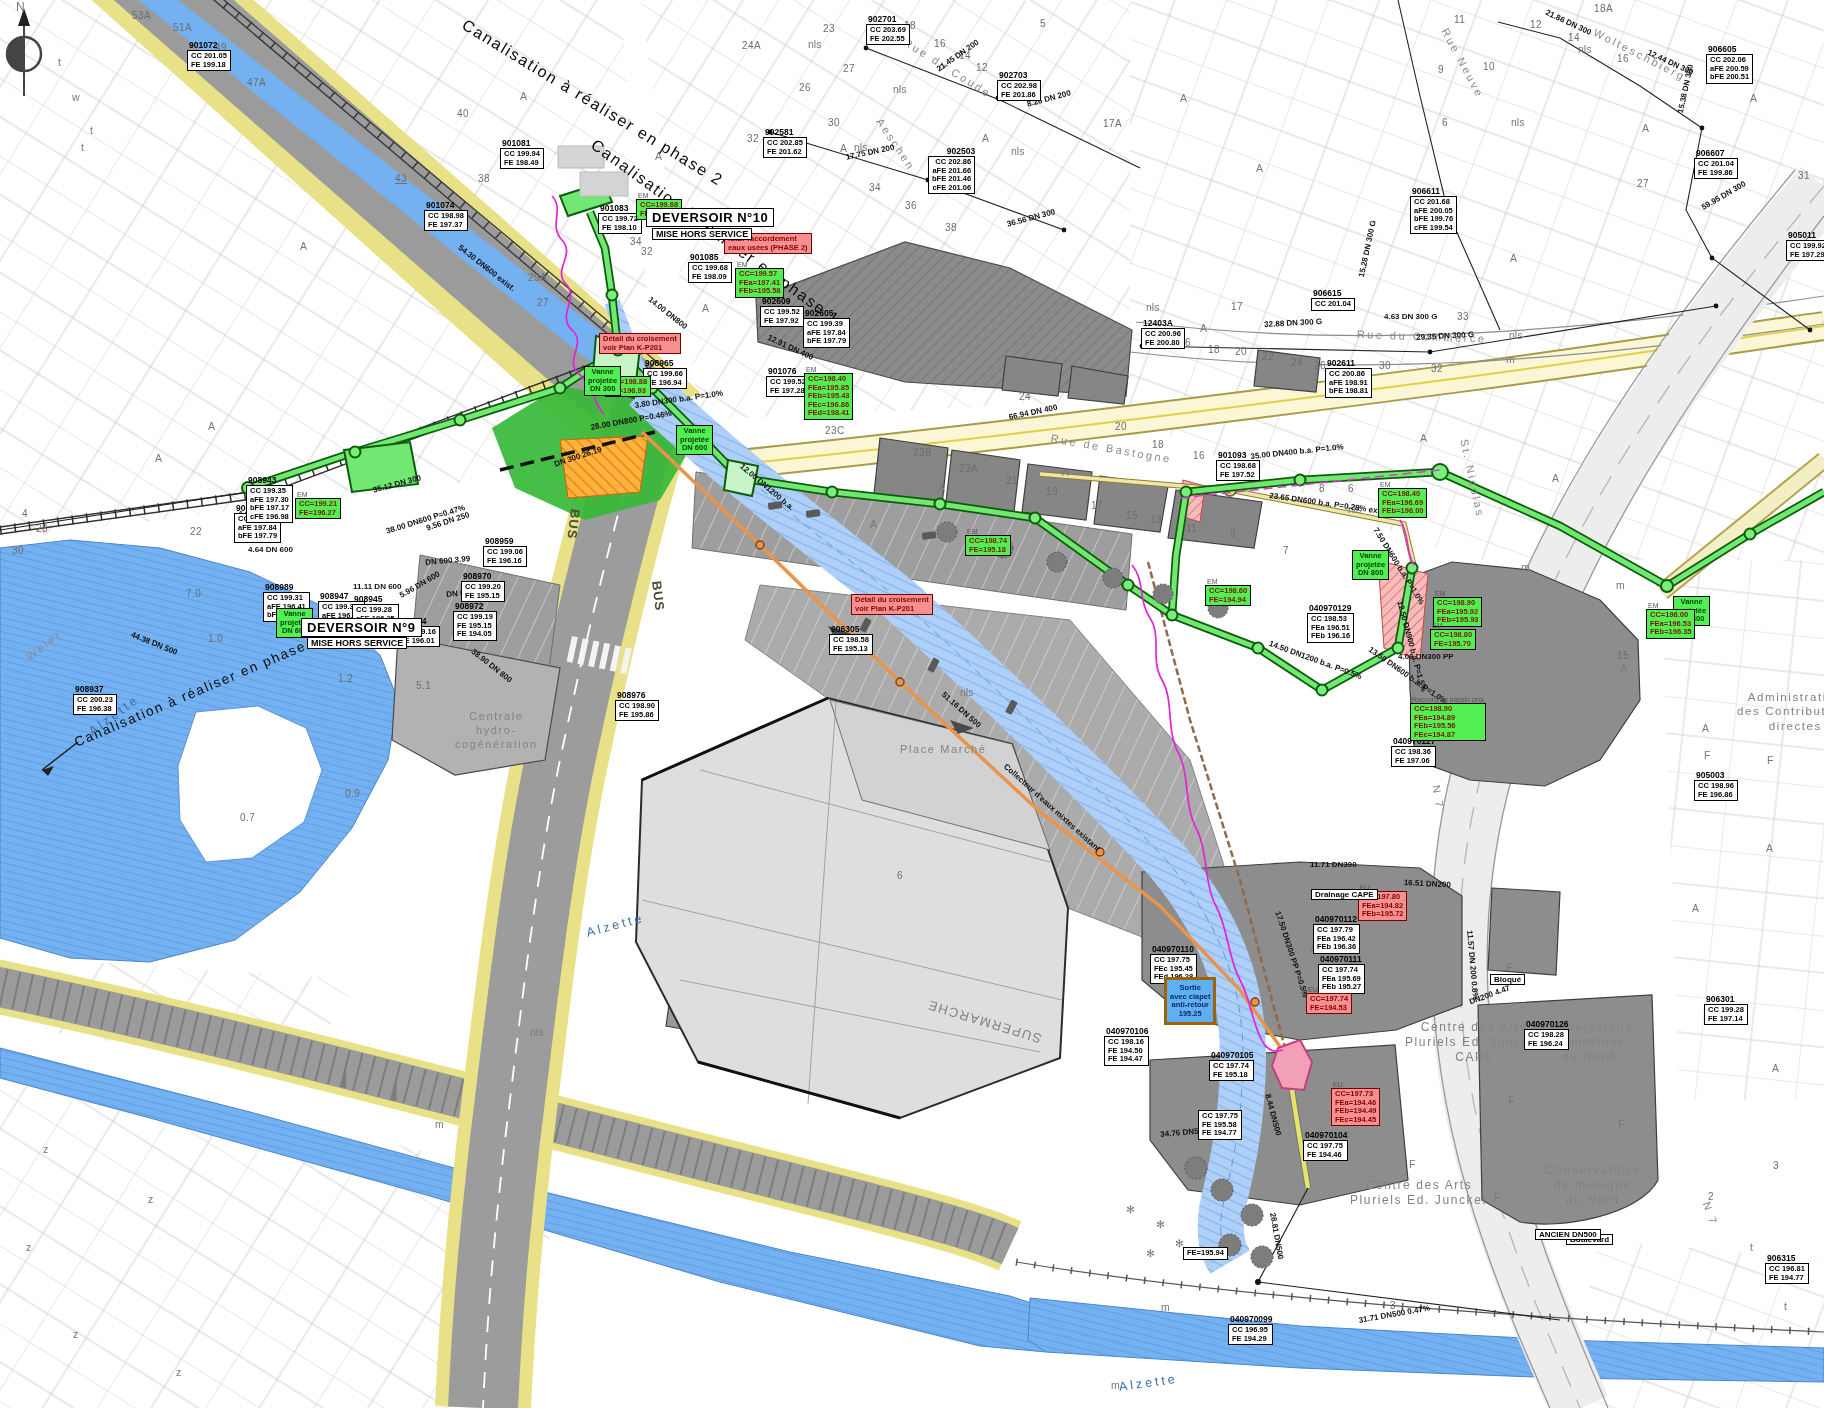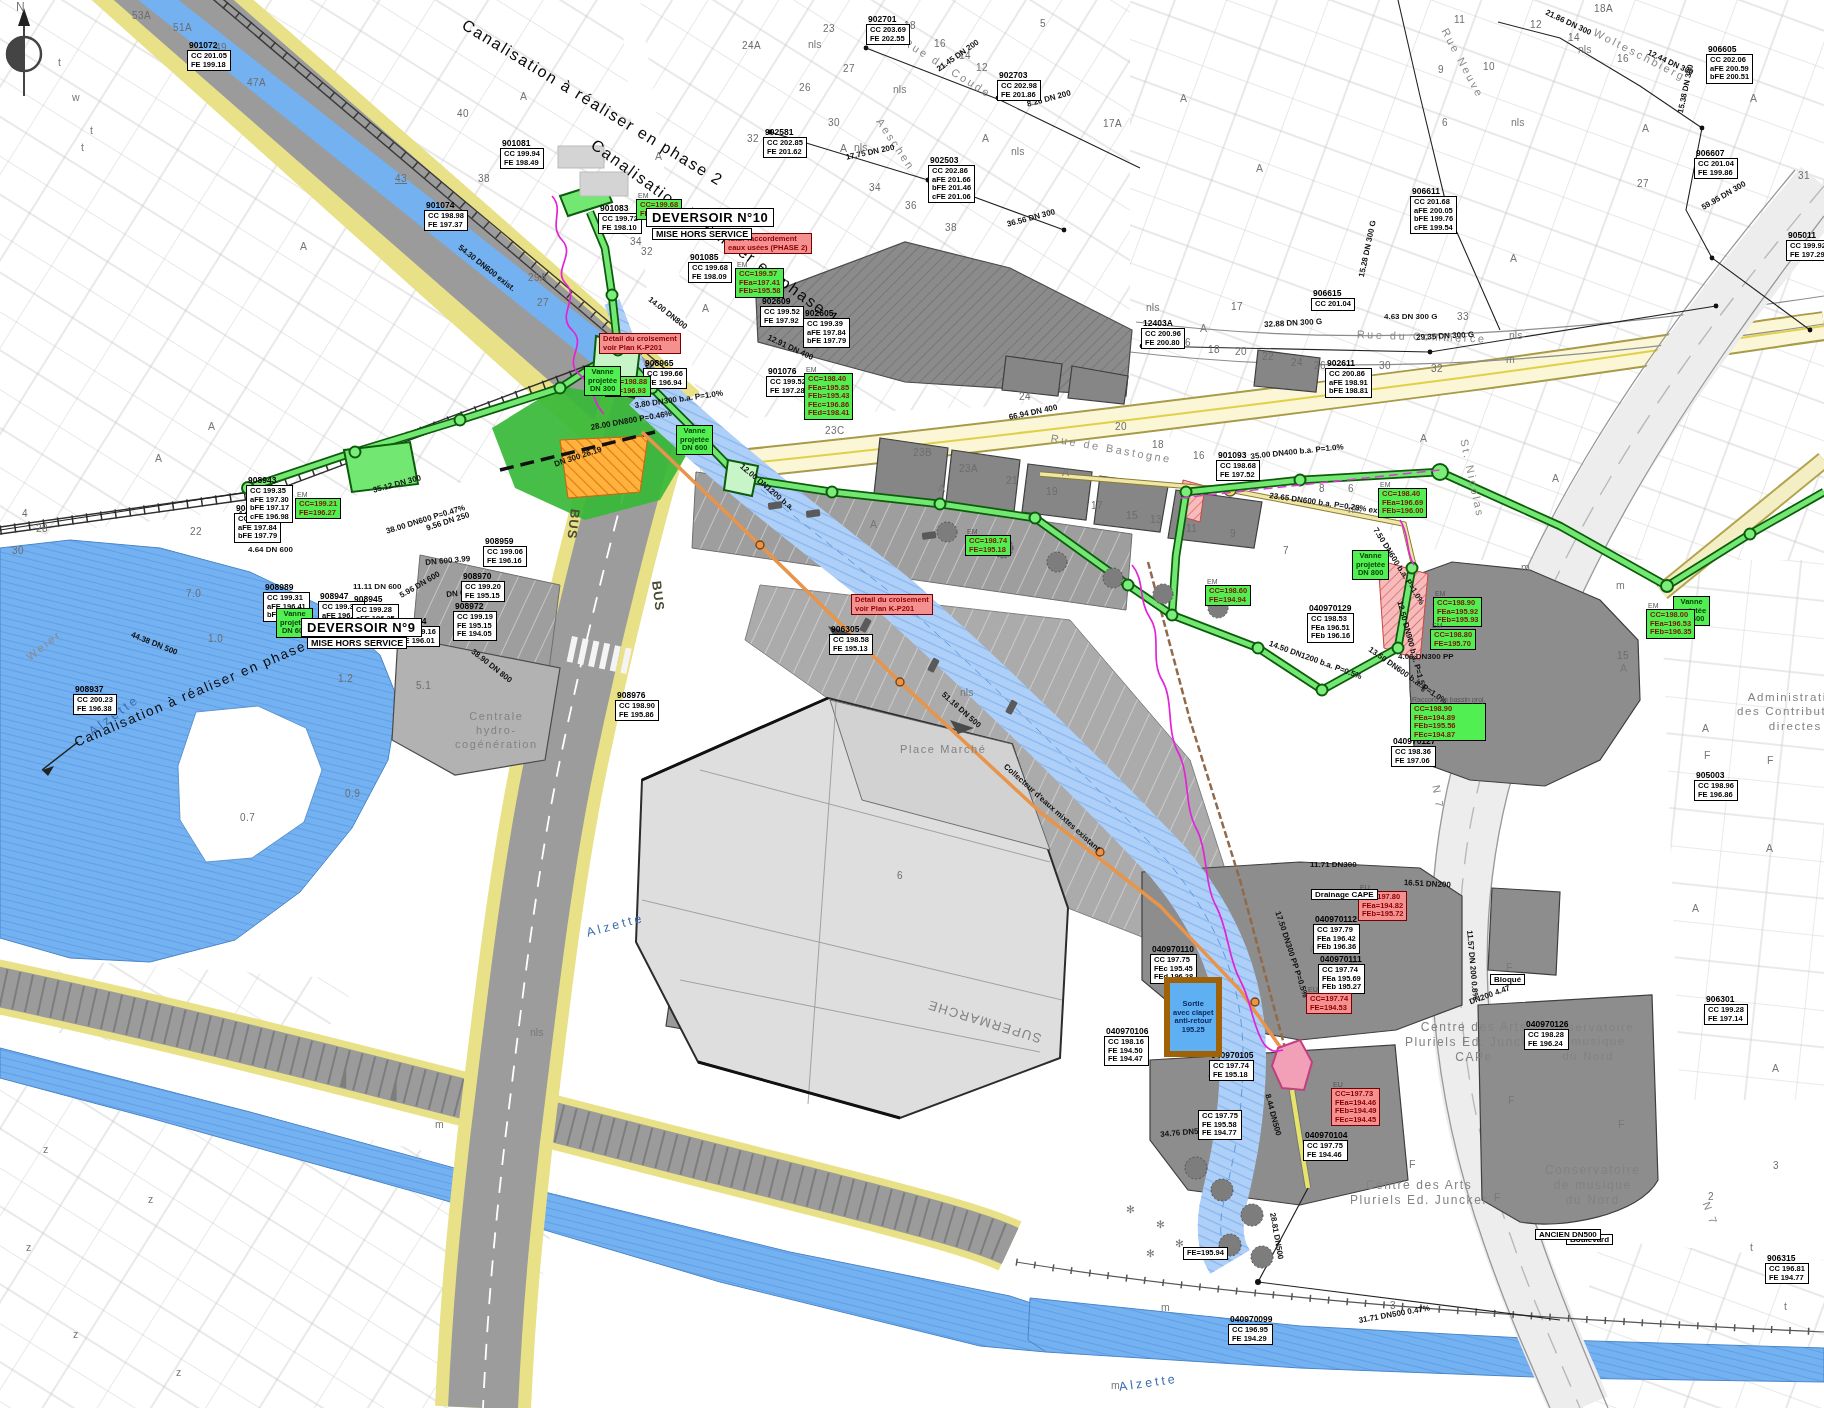--- a/index.html
+++ b/index.html
@@ -8,21 +8,21 @@
   #labels{position:absolute;left:0;top:0;width:1824px;height:1408px;pointer-events:none;}
   #labels > div{position:absolute;transform-origin:0 0;white-space:nowrap;}
   .mh{z-index:30;}
   .mh-id{font-size:8.5px;font-weight:bold;color:#000;margin:0 0 0 2px;}
   .mh-box{background:#fff;border:1.4px solid #000;padding:1px 3px;font-size:7.5px;line-height:8.6px;font-weight:bold;color:#000;}
   .gnote,.rnote,.bnote{z-index:31;}
   .note-tag{font-size:7px;color:#555;margin-left:2px;}
   .gnote .nbox{background:#52ef52;border:1px solid #000;color:#7c1800;padding:1px 3px;font-size:7.5px;line-height:8.6px;font-weight:bold;}
   .gnote.vanne .nbox{color:#063c06;text-align:center;}
   .rnote .nbox{background:#f59090;border:1px solid #7a0000;color:#8a0000;padding:1px 3px;font-size:7.5px;line-height:8.6px;font-weight:bold;}
-  .bnote .nbox{background:#5fb0f2;border:6px solid #a16207;color:#09275e;padding:17px 3px;font-size:7.5px;line-height:8.6px;font-weight:bold;text-align:center;}
+  .bnote .nbox{background:#5fb0f2;border:3px solid #a16207;color:#09275e;padding:4px 3px;font-size:7.5px;line-height:8.6px;font-weight:bold;text-align:center;}
   .wtag{background:#fff;border:1.2px solid #000;padding:0 3px;font-size:8px;font-weight:bold;color:#000;z-index:32;}
   .dev-t{background:#fff;border:1.6px solid #000;padding:1px 5px;font-size:13px;font-weight:bold;color:#000;z-index:33;letter-spacing:.5px;}
   .dev-s{background:#fff;border:1px solid #000;padding:0 3px;font-size:9px;font-weight:bold;color:#000;z-index:33;}
   .dim{font-size:8px;font-weight:bold;color:#111;z-index:20;}
   .street{font-size:11px;color:#8a8a8a;letter-spacing:2.5px;z-index:12;}
   .place{font-size:11.5px;color:#828282;letter-spacing:1.6px;text-align:center;line-height:1.25;z-index:12;}
   .big{font-size:16px;color:#0a0a0a;letter-spacing:1.8px;z-index:25;}
   .parcel{font-size:10px;color:#6d6d6d;letter-spacing:.5px;z-index:8;}
   .glyph{font-size:10.5px;color:#787878;z-index:8;}
   .wlab{font-size:12.5px;color:#3a6fae;letter-spacing:3px;z-index:9;}
@@ -661,21 +661,21 @@
           <div>FE 202.55</div>
         </div>
       </div>
       <div class="mh" style="left: 997px; top: 70px;">
         <div class="mh-id">902703</div>
         <div class="mh-box">
           <div>CC 202.98</div>
           <div>FE 201.86</div>
         </div>
       </div>
-      <div class="mh" style="left: 928px; top: 155px;">
+      <div class="mh" style="left: 928px; top: 146px; text-align: right;">
         <div class="mh-id">902503</div>
         <div class="mh-box">
           <div>CC 202.86</div>
           <div>aFE 201.66</div>
           <div>bFE 201.46</div>
           <div>cFE 201.06</div>
         </div>
       </div>
       <div class="mh" style="left: 1706px; top: 44px;">
         <div class="mh-id">906605</div>

